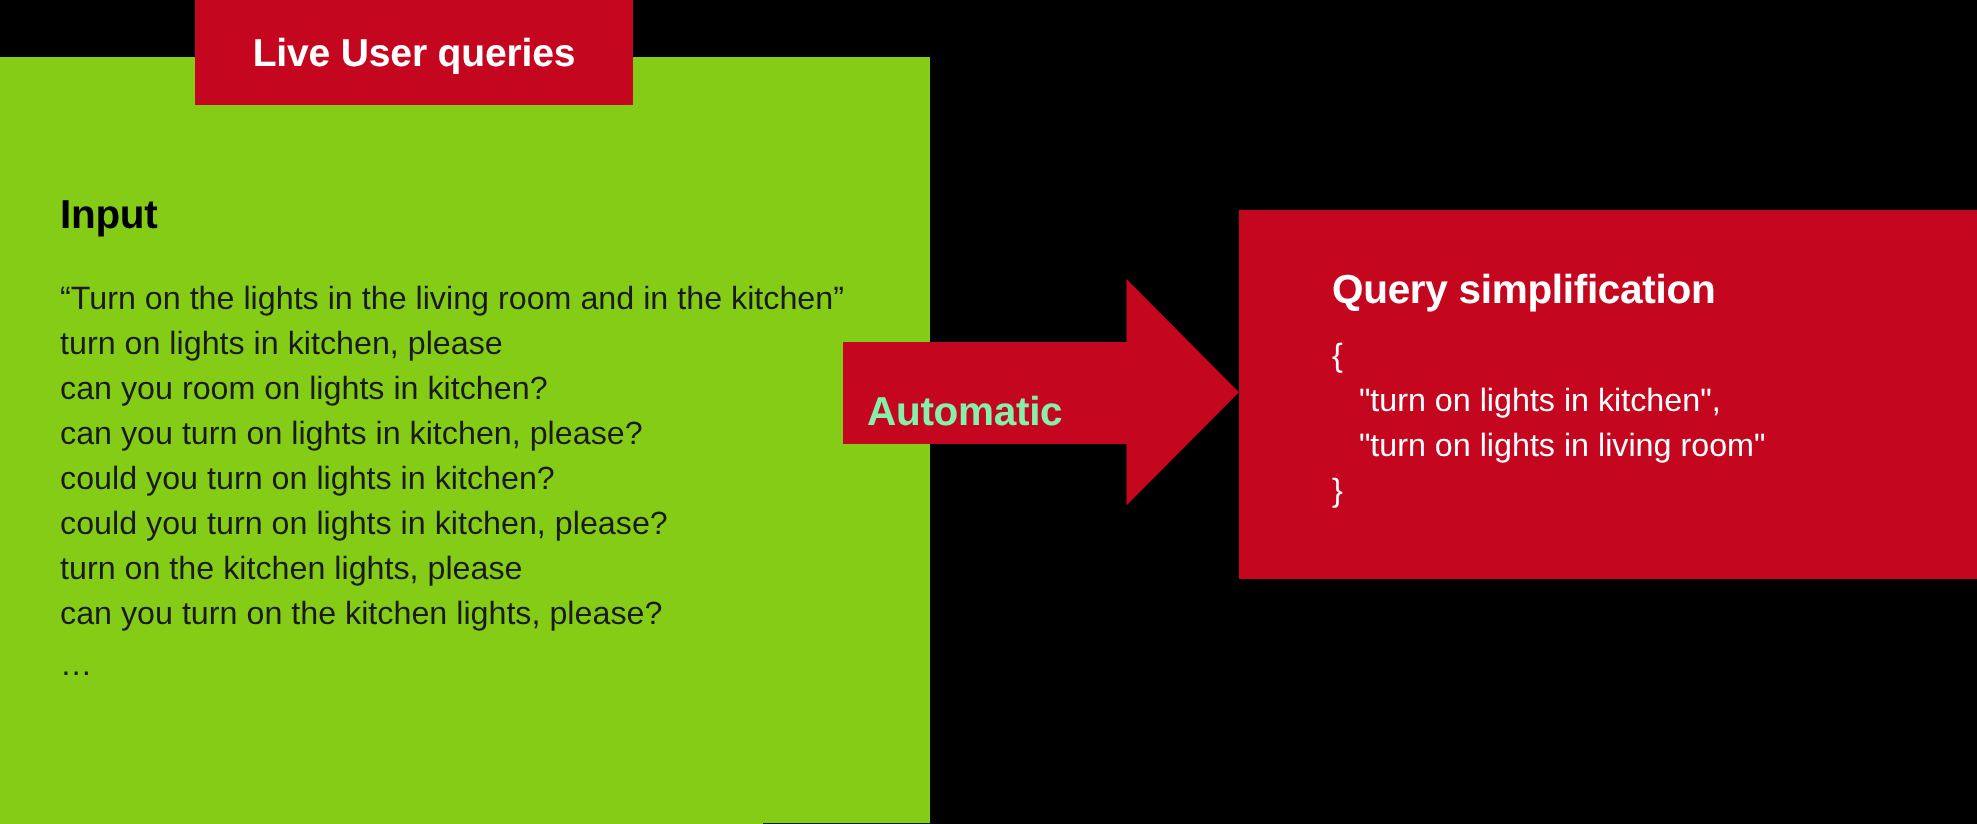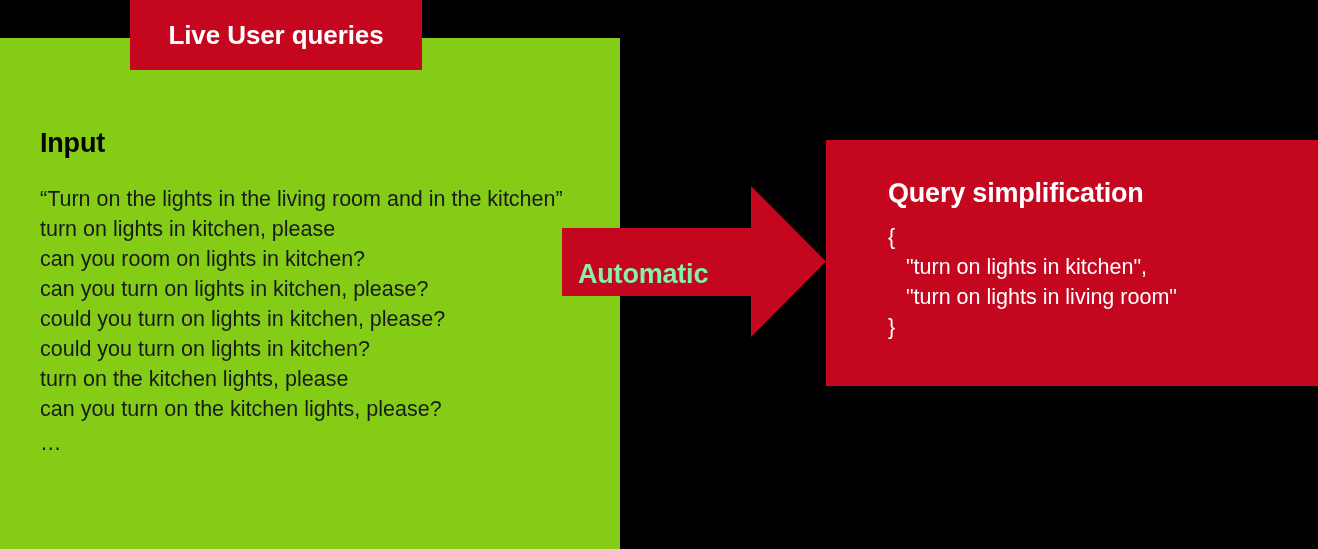--- a/index.html
+++ b/index.html
@@ -136,22 +136,22 @@
 <div id="canvas">
 
   <div id="input-panel">
     <div id="input-heading">Input</div>
 
     <div id="input-lines">
       <div class="input-line">“Turn on the lights in the living room and in the kitchen”</div>
       <div class="input-line">turn on lights in kitchen, please</div>
       <div class="input-line">can you room on lights in kitchen?</div>
       <div class="input-line">can you turn on lights in kitchen, please?</div>
+      <div class="input-line">could you turn on lights in kitchen?</div>
       <div class="input-line">could you turn on lights in kitchen, please?</div>
-      <div class="input-line">could you turn on lights in kitchen?</div>
       <div class="input-line">turn on the kitchen lights, please</div>
       <div class="input-line">can you turn on the kitchen lights, please?</div>
       <div class="input-line ellipsis">…</div>
     </div>
   </div>
 
   <div id="live-queries-banner">
     <span id="live-queries-label">Live User queries</span>
   </div>
 

